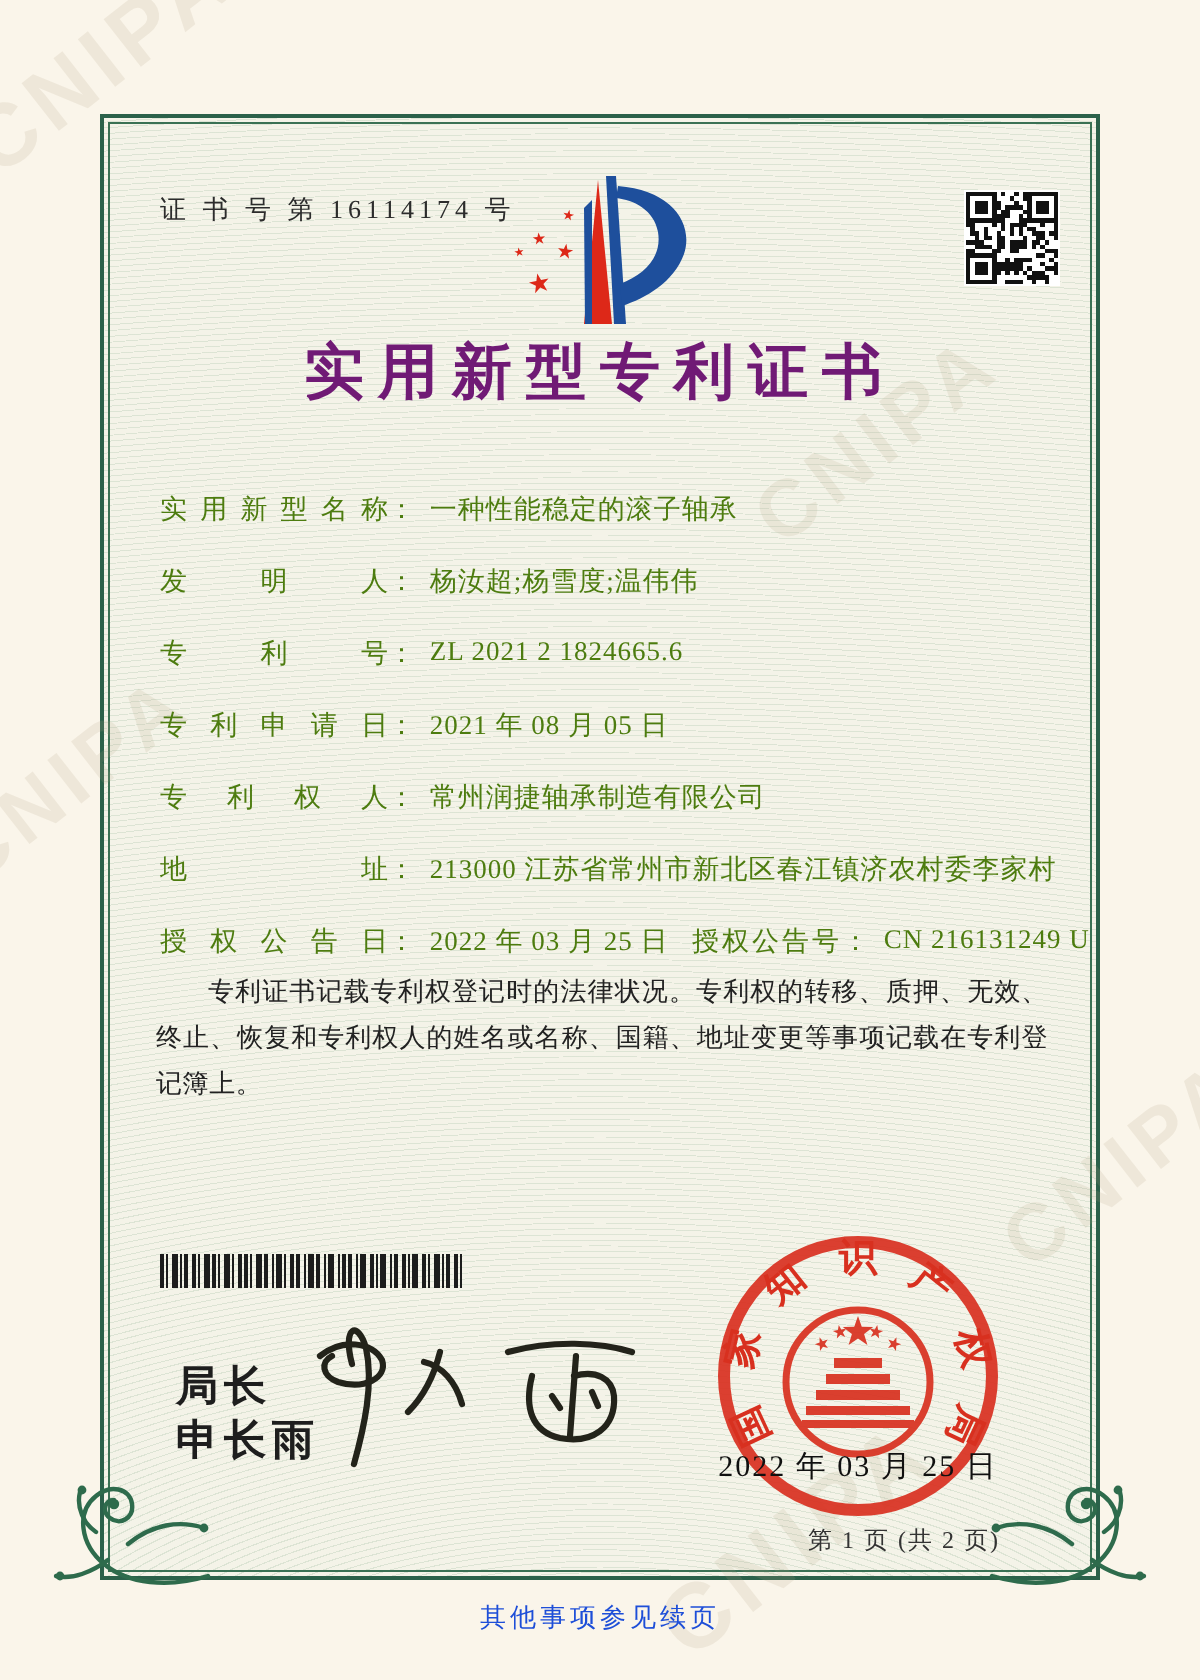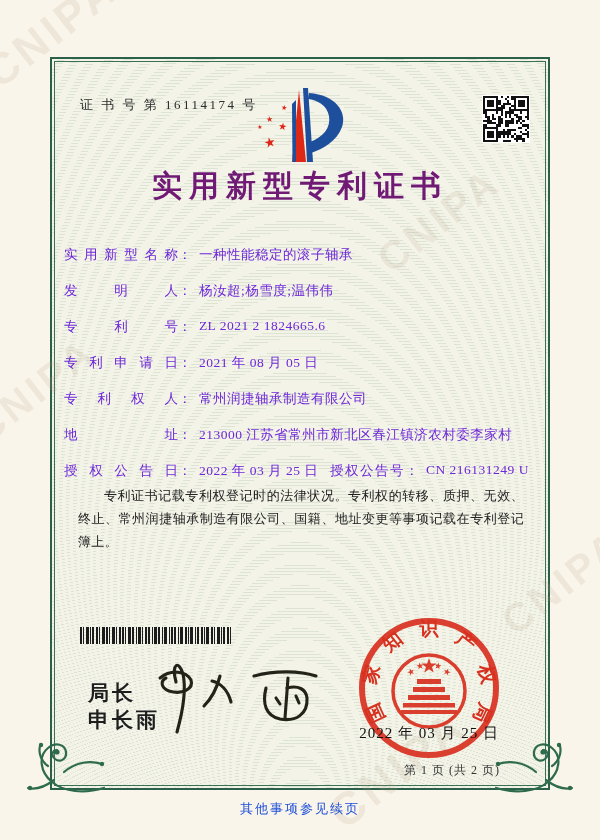--- a/index.html
+++ b/index.html
@@ -39,21 +39,21 @@
   .logo{position:absolute;left:252px;top:84px;width:100px;height:84px;}
   .logo-star{
     position:absolute;color:#dd2818;line-height:1;
     font-family:"DejaVu Sans",sans-serif;
   }
   .qr-box{position:absolute;left:482px;top:95px;width:48px;height:48px;background:#fff;padding:1px;box-sizing:border-box;}
   .title{
     position:absolute;left:0;top:166px;width:600px;text-align:center;
     font-size:30px;font-weight:700;letter-spacing:7px;color:#701a75;
   }
-  .row{position:absolute;left:64px;width:450px;height:20px;font-size:13.5px;color:#6d28d9;}
+  .row{position:absolute;left:80px;width:450px;height:20px;font-size:13.5px;color:#4d7c0f;}
   .lbl{display:inline-block;width:114px;text-align:justify;text-align-last:justify;vertical-align:top;}
   .colon{display:inline-block;vertical-align:top;}
   .val{display:inline-block;margin-left:4px;vertical-align:top;letter-spacing:0.5px;}
   .fld2{position:absolute;left:242px;top:0;white-space:nowrap;}
   .fld2 .lbl2{letter-spacing:1.5px;padding-left:24px;}
   .paras{
     position:absolute;left:78px;top:484px;width:446px;
     font-size:13px;line-height:1.78;text-align:justify;color:#222;
   }
   .paras p{margin:0;text-indent:2em;letter-spacing:0.3px;}
@@ -329,21 +329,21 @@
   <div class="row" style="top:462px;">
     <span class="lbl">授权公告日</span><span class="colon">：</span>
     <span class="val">2022 年 03 月 25 日</span>
     <span class="fld2">
       <span class="lbl2">授权公告号</span><span class="colon">：</span>
       <span class="val">CN 216131249 U</span>
     </span>
   </div>
 
   <div class="paras">
-    <p>专利证书记载专利权登记时的法律状况。专利权的转移、质押、无效、终止、常州润捷轴承制造有限公司、国籍、地址变更等事项记载在专利登记簿上。</p>
+    <p>专利证书记载专利权登记时的法律状况。专利权的转移、质押、无效、终止、恢复和专利权人的姓名或名称、国籍、地址变更等事项记载在专利登记簿上。</p>
   </div>
 
   <svg id="barcode-svg" class="barcode" viewBox="0 0 158 17">
       <rect x="0" y="0" width="2" height="17" fill="#1c1c1c"></rect>
       <rect x="3" y="0" width="1" height="17" fill="#1c1c1c"></rect>
       <rect x="6" y="0" width="3" height="17" fill="#1c1c1c"></rect>
       <rect x="10" y="0" width="1" height="17" fill="#1c1c1c"></rect>
       <rect x="12" y="0" width="2" height="17" fill="#1c1c1c"></rect>
       <rect x="16" y="0" width="2" height="17" fill="#1c1c1c"></rect>
       <rect x="19" y="0" width="1" height="17" fill="#1c1c1c"></rect>

